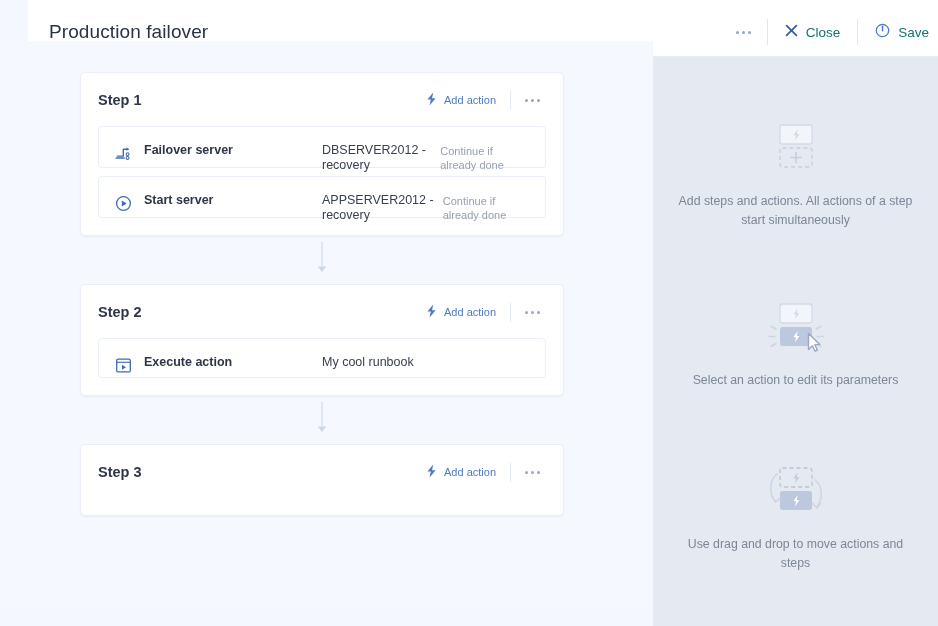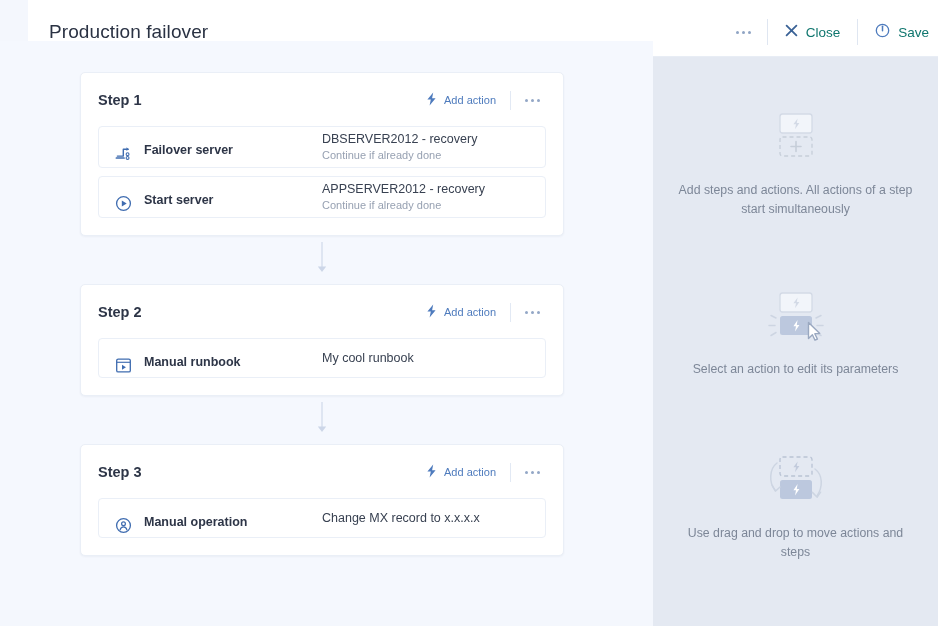--- a/index.html
+++ b/index.html
@@ -179,21 +179,21 @@
   }
 
   .act-name {
     font-size: 12.5px;
     font-weight: 700;
     color: #2d3547;
     width: 178px;
     flex: 0 0 178px;
   }
 
-  .act-meta { display: flex; flex-direction: column; justify-content: center; }
+  .act-meta { display: flex; flex-direction: row; justify-content: center; }
 
   .act-target {
     font-size: 12.5px;
     color: #384151;
     line-height: 15px;
   }
 
   .act-sub {
     font-size: 11px;
     color: #97a1b2;
@@ -226,21 +226,21 @@
   }
 
   
   .side {
     position: absolute;
     top: 57px;
     left: 653px;
     width: 285px;
     height: 569px;
     background: #e4e9f2;
-    padding-top: 5px;
+    padding-top: 16px;
   }
 
   .hint {
     text-align: center;
     padding: 0 22px;
   }
   .hint-1 { margin-top: 44px; }
   .hint-2 { margin-top: 66px; }
   .hint-3 { margin-top: 70px; }
 
@@ -387,21 +387,21 @@
         </div>
 
         <div class="action-row">
           <span class="act-icon">
             <svg width="17" height="17" viewBox="0 0 18 18">
               <rect x="1.8" y="2.2" width="14.4" height="13.6" rx="1.6" stroke="#3f6cb0" stroke-width="1.4" fill="none"></rect>
               <path d="M1.8 5.6 L16.2 5.6" stroke="#3f6cb0" stroke-width="1.2"></path>
               <path d="M7.4 8.3 L11.6 10.9 L7.4 13.5 Z" fill="#3f6cb0"></path>
             </svg>
           </span>
-          <span class="act-name">Manual runbook</span>
+          <span class="act-name">Execute action</span>
           <span class="act-meta">
             <span class="act-target">My cool runbook</span>
           </span>
         </div>
       </div>
 
       <div class="connector">
         <span>
           <svg width="14" height="34" viewBox="0 0 14 34">
             <path d="M7 1 L7 27" stroke="#ccd6e8" stroke-width="1.1"></path>
@@ -424,33 +424,20 @@
             </div>
             <div class="vsep"></div>
             <div class="dots-s">
               <i></i>
               <i></i>
               <i></i>
             </div>
           </div>
         </div>
 
-        <div class="action-row">
-          <span class="act-icon">
-            <svg width="17" height="17" viewBox="0 0 18 18">
-              <circle cx="9" cy="9" r="7.3" stroke="#3f6cb0" stroke-width="1.4" fill="none"></circle>
-              <circle cx="9" cy="7.1" r="2.0" stroke="#3f6cb0" stroke-width="1.3" fill="none"></circle>
-              <path d="M5.4 13.6 C5.9 11.3 7.3 10.4 9 10.4 C10.7 10.4 12.1 11.3 12.6 13.6" stroke="#3f6cb0" stroke-width="1.3" fill="none" stroke-linecap="round"></path>
-            </svg>
-          </span>
-          <span class="act-name">Manual operation</span>
-          <span class="act-meta">
-            <span class="act-target">Change MX record to x.x.x.x</span>
-          </span>
-        </div>
       </div>
 
 
     </div>
   </div>
 
   <div class="side">
 
     <div class="hint hint-1">
       <div class="hint-art">

